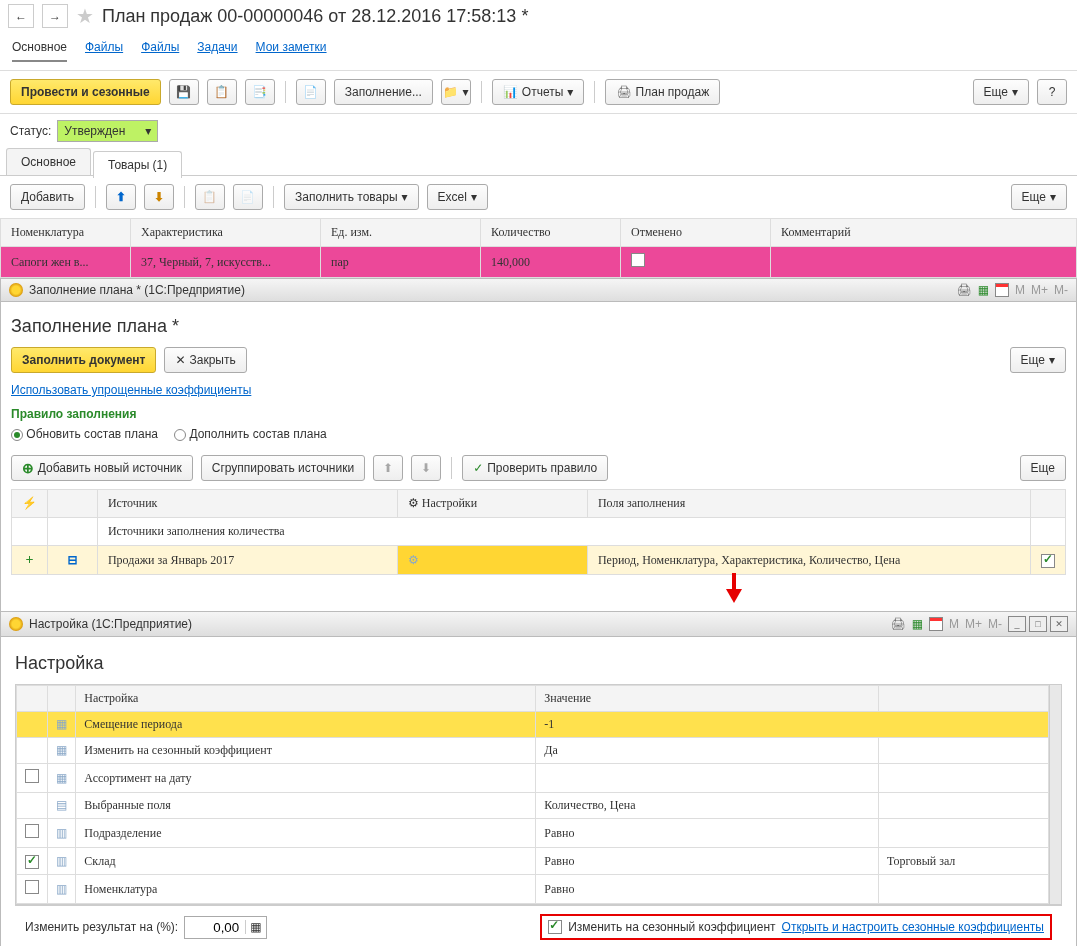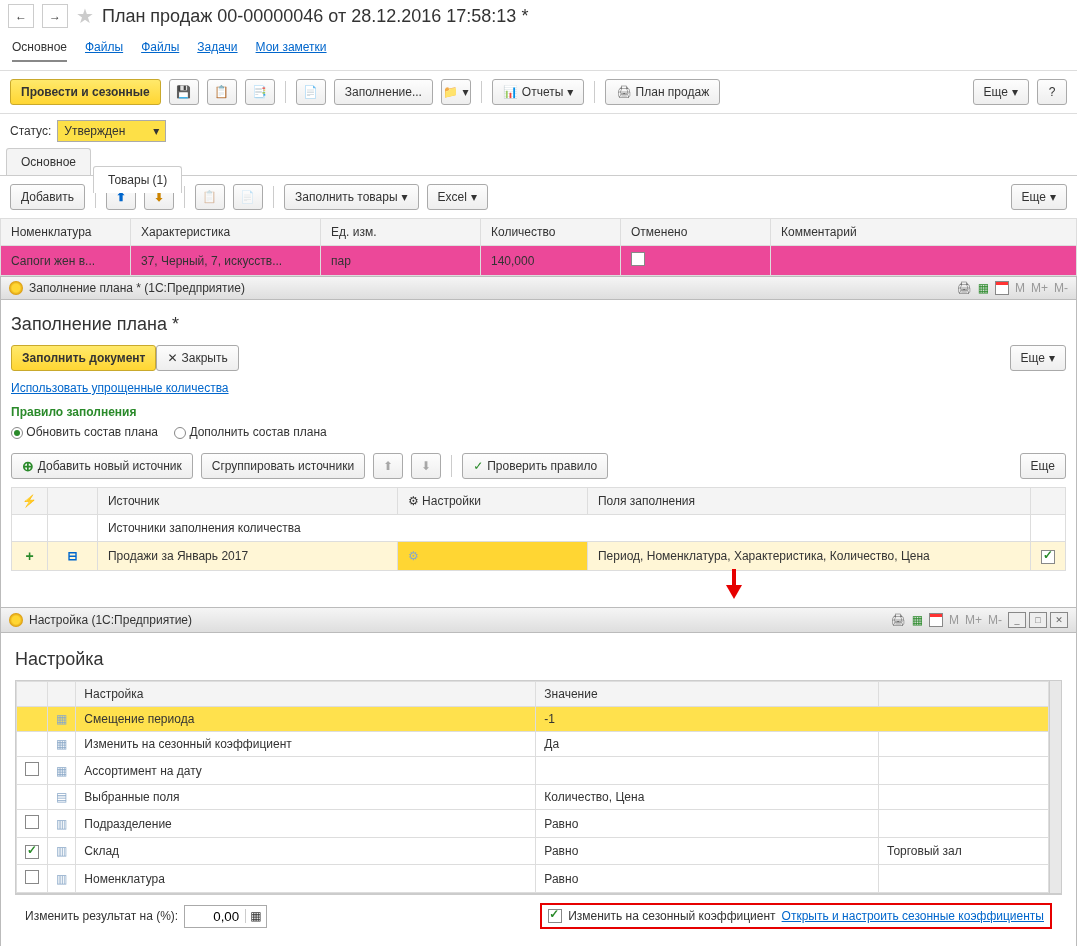--- a/index.html
+++ b/index.html
@@ -12,26 +12,26 @@
 .section-links span { cursor: pointer; }
 .section-links .active { color: #333; border-bottom: 2px solid #888; padding-bottom: 6px; }
 .section-links .link { color: #0066cc; text-decoration: underline; }
 .toolbar { display: flex; align-items: center; padding: 8px 10px; gap: 8px; border-bottom: 1px solid #ddd; }
 .btn { border: 1px solid #aaa; background: linear-gradient(#fdfdfd,#eee); padding: 4px 10px; height: 26px; display: flex; align-items: center; cursor: pointer; gap: 4px; border-radius: 3px; }
 .btn-yellow { background: linear-gradient(#ffe96b,#ffd633); border-color: #c9a92c; font-weight: bold; }
 .btn-icon { width: 30px; justify-content: center; padding: 4px; }
 .spacer { flex: 1; }
 .divider { width: 1px; height: 22px; background: #ccc; margin: 0 2px; }
 .status-row { display: flex; align-items: center; gap: 6px; padding: 6px 10px; }
-.combo { border: 1px solid #aaa; padding: 3px 6px; display: flex; align-items: center; gap: 28px; background: #fde047; }
+.combo { border: 1px solid #aaa; padding: 3px 6px; display: flex; align-items: center; gap: 20px; background: #bef264; }
 .tabs { display: flex; border-bottom: 1px solid #ccc; padding-left: 6px; }
 .tab { padding: 6px 14px; border: 1px solid #ccc; border-bottom: none; background: #f4f4f4; margin-right: 2px; cursor: pointer; border-radius: 3px 3px 0 0; }
-.tab.active { background: #fff; position: relative; top: 18px; }
+.tab.active { background: #fff; position: relative; top: 3px; }
 .tab-toolbar { display: flex; align-items: center; gap: 8px; padding: 8px 10px; }
-.table { width: 100%; border-collapse: collapse; }
+.table { width: 100%; border-collapse: collapse; font-family: Liberation Serif, serif; }
 .table th, .table td { border: 1px solid #ddd; padding: 6px 10px; text-align: left; font-weight: normal; background: #fff; }
 .table th { background: #f4f4f4; color: #333; }
 .row-yellow td { background: #ec4899; }
 .row-cream td { background: #fff6d6; }
 .checkbox { width: 14px; height: 14px; border: 1px solid #888; display: inline-block; background: #fff; }
 .checkbox.checked::after { content: "✓"; color: #2a8a2a; font-weight: bold; display: block; margin-top: -3px; margin-left: 0; }
 .modal-header { background: linear-gradient(#f5f5f5,#dedede); padding: 4px 8px; display: flex; align-items: center; border: 1px solid #bbb; gap: 6px; }
 .modal-ico { width: 14px; height: 14px; background: radial-gradient(circle,#ffd633 40%,#cc8400 80%); border-radius: 50%; }
 .modal-header-tools { margin-left: auto; display: flex; gap: 6px; align-items: center; color: #666; }
 .modal-body { padding: 8px 10px; border-left: 1px solid #bbb; border-right: 1px solid #bbb; }
@@ -179,30 +179,30 @@
     <span>🖨</span>
     <span style="color:#2a8a2a">▦</span>
     <span class="cal-ico"></span>
     <span style="color:#999">M</span>
     <span style="color:#999">M+</span>
     <span style="color:#999">M-</span>
   </div>
 </div>
 <div class="modal-body">
   <h2>Заполнение плана *</h2>
-  <div style="display:flex;align-items:center;margin-bottom:10px">
+  <div style="display:flex;gap:8px;align-items:center;margin-bottom:10px">
     <div class="btn btn-yellow">Заполнить документ</div>
     <div class="btn">
         <span>✕</span> 
         <span>Закрыть</span>
       </div>
     <div class="spacer"></div>
     <div class="btn"><span>Еще</span> ▾</div>
   </div>
-  <div style="margin-bottom:10px"><span class="linktext">Использовать упрощенные количества</span></div>
+  <div style="margin-bottom:10px"><span class="linktext">Использовать упрощенные коэффициенты</span></div>
   <div class="green-label">Правило заполнения</div>
   <div style="display:flex;gap:16px;align-items:center;margin:6px 0">
     <label><span class="radio checked"></span> <span>Обновить состав плана</span></label>
     <label><span class="radio"></span> <span>Дополнить состав плана</span></label>
   </div>
   <div class="source-toolbar">
     <div class="btn">
         <span class="green-plus">⊕</span> 
         <span>Добавить новый источник</span>
       </div>

